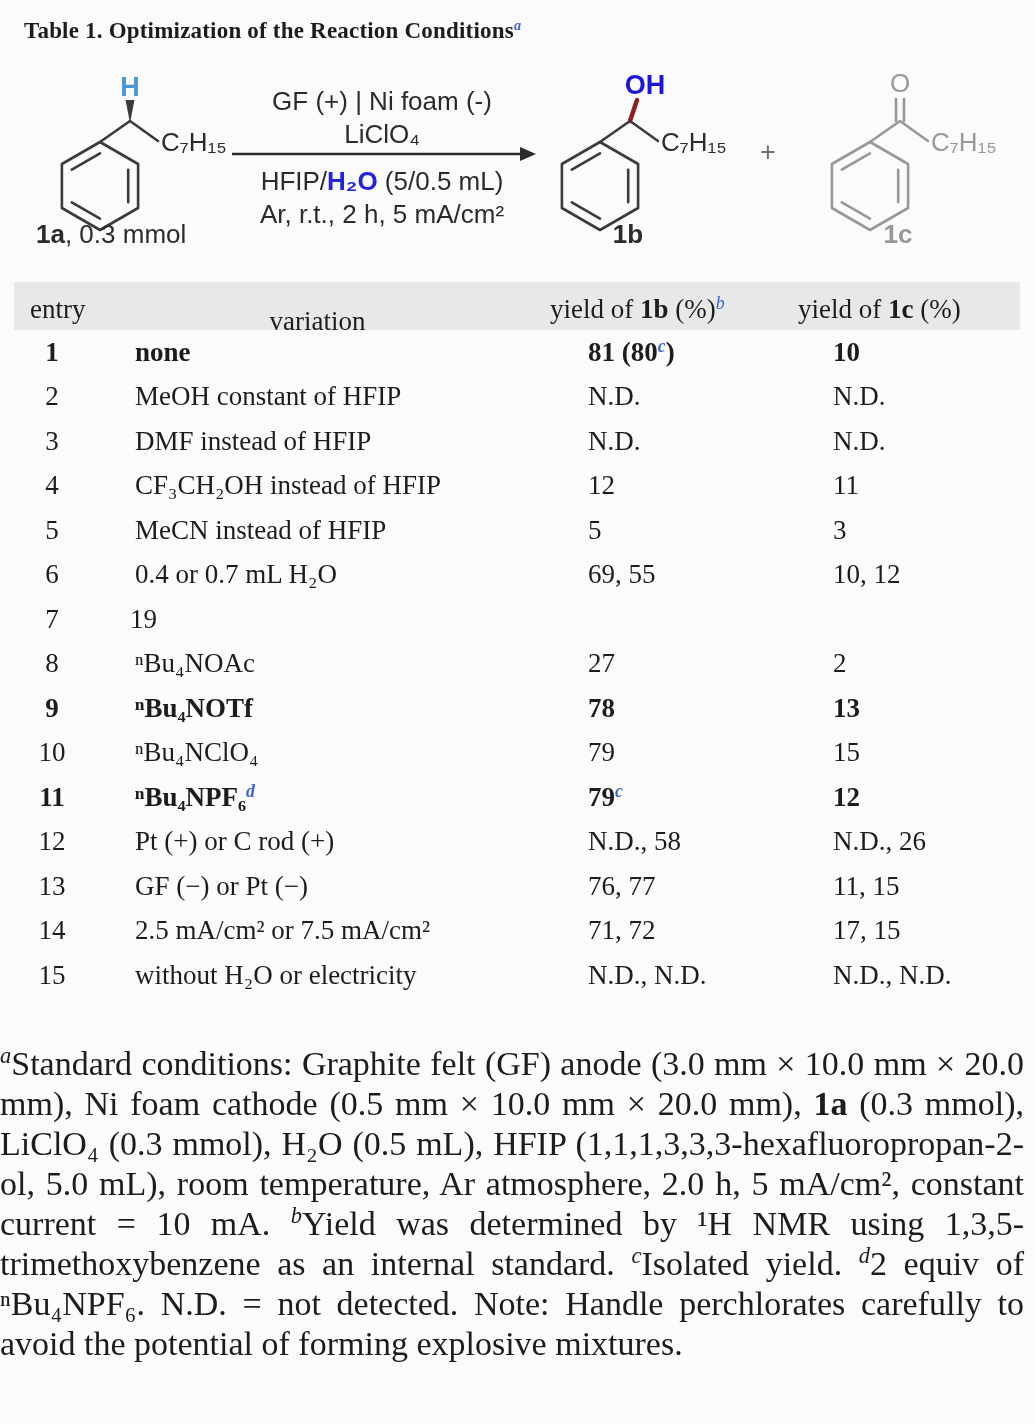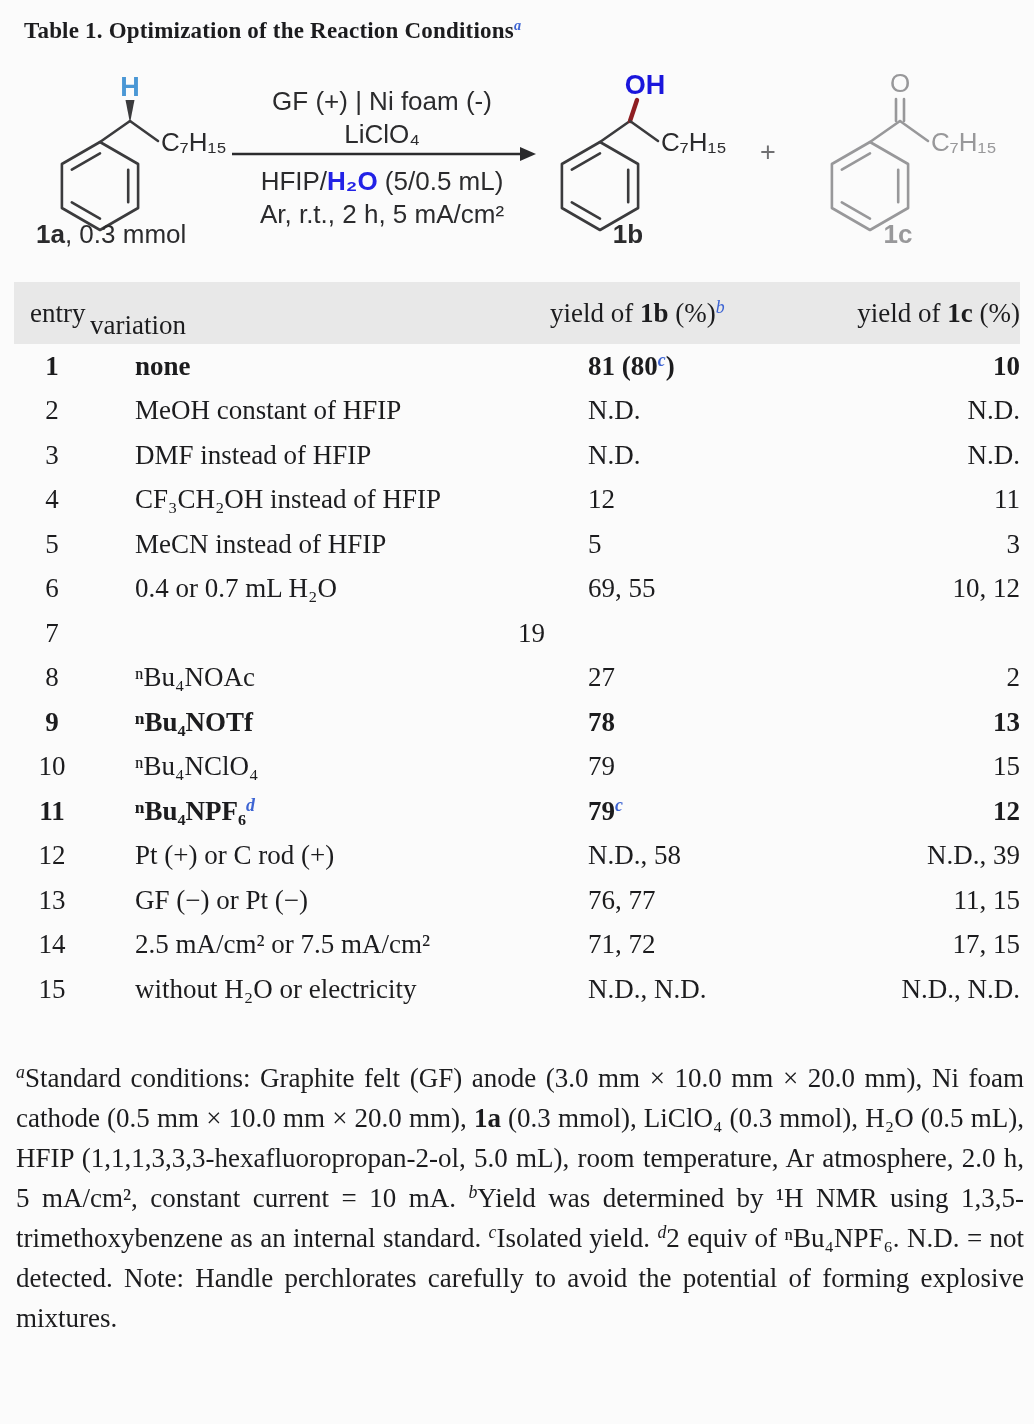--- a/index.html
+++ b/index.html
@@ -32,41 +32,41 @@
   .plus{fill:#6f6f71;font-size:27px;}
   .bond{stroke:var(--struct);stroke-width:2.6;fill:none;stroke-linejoin:round;stroke-linecap:round;}
   .bond-g{stroke:var(--gray_struct);stroke-width:2.6;fill:none;stroke-linejoin:round;stroke-linecap:round;}
   .wedge{fill:var(--struct);stroke:none;}
   .redbond{stroke:var(--bond_red);stroke-width:4.4;stroke-linecap:round;}
   .arrowline{stroke:#2b2b2d;stroke-width:2.4;}
   .arrowhead{fill:#2b2b2d;stroke:none;}
 
   .tbl{margin:16px 14px 0 14px;font-size:27px;}
   .thead,.tr{display:grid;grid-template-columns:76px 455px 248px 1fr;align-items:center;}
-  .thead{background:var(--header_bg);height:62px;}
+  .thead{background:var(--header_bg);height:48px;}
   .tr{height:44.5px;}
   .rowbold{font-weight:700;}
   .c{white-space:nowrap;}
   .c-entry{text-align:center;}
   .c-var{padding-left:45px;}
   .c-y1{padding-left:43px;}
-  .c-y2{padding-left:40px;text-align:right;}
+  .c-y2{padding-left:40px;}
   .thead .c-entry{text-align:left;padding-left:16px;}
-  .thead .c-var{text-align:left;padding-left:0;margin-top:24px;}
+  .thead .c-var{text-align:center;padding-left:0;margin-top:24px;}
   .thead .c-y1{padding-left:5px;}
   .thead .c-y2{padding-left:5px;}
 
   .sup{font-size:66%;position:relative;top:-0.5em;line-height:0;}
   .blue{color:var(--blue_sup);}
   .bb{font-weight:700;}
   .it{font-style:italic;}
 
   .foot{
-    margin:46px 10px 0 16px;
-    font-size:27px;line-height:40px;text-align:justify;
+    margin:46px 10px 0 0;
+    font-size:34px;line-height:40px;text-align:justify;
   }
 </style>
 </head>
 <body>
 
 <div class="page">
 
   <h1 class="title"><span>Table 1. Optimization of the Reaction Conditions</span><span class="tsup">a</span></h1>
 
   <svg class="scheme" width="1034" height="200" viewBox="0 0 1034 200">
@@ -185,21 +185,21 @@
         <div class="tr rowbold">
           <div class="c c-entry"><span>11</span></div>
           <div class="c c-var"><span>ⁿBu₄NPF₆</span><span class="sup blue it">d</span></div>
           <div class="c c-y1"><span>79</span><span class="sup blue it">c</span></div>
           <div class="c c-y2"><span>12</span></div>
         </div>
         <div class="tr">
           <div class="c c-entry"><span>12</span></div>
           <div class="c c-var"><span>Pt (+) or C rod (+)</span></div>
           <div class="c c-y1"><span>N.D., 58</span></div>
-          <div class="c c-y2"><span>N.D., 39</span></div>
+          <div class="c c-y2"><span>N.D., 26</span></div>
         </div>
         <div class="tr">
           <div class="c c-entry"><span>13</span></div>
           <div class="c c-var"><span>GF (−) or Pt (−)</span></div>
           <div class="c c-y1"><span>76, 77</span></div>
           <div class="c c-y2"><span>11, 15</span></div>
         </div>
         <div class="tr">
           <div class="c c-entry"><span>14</span></div>
           <div class="c c-var"><span>2.5 mA/cm² or 7.5 mA/cm²</span></div>

